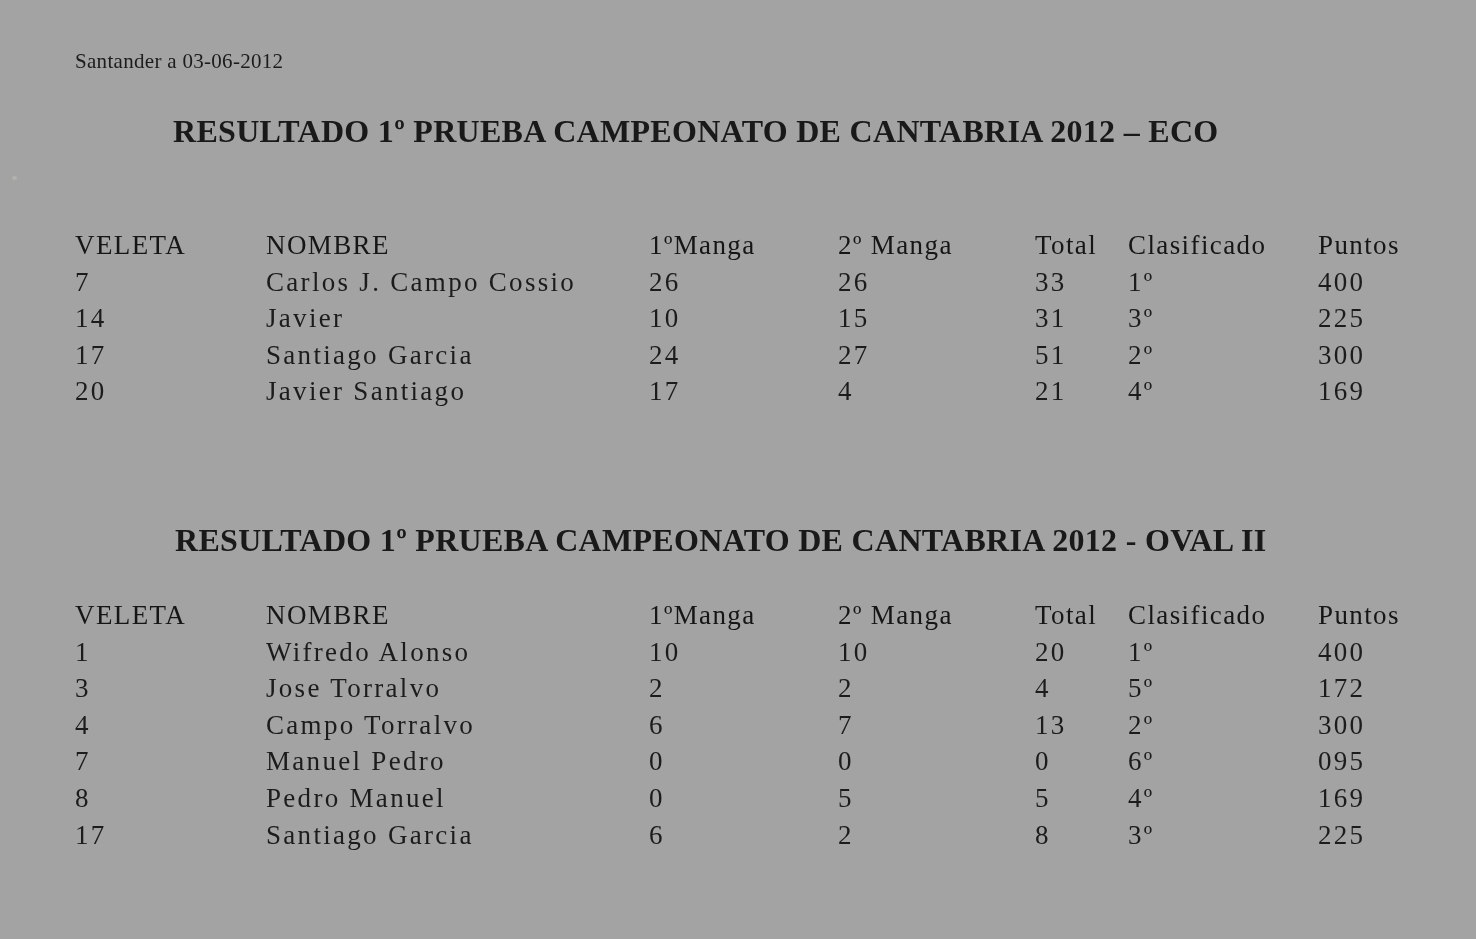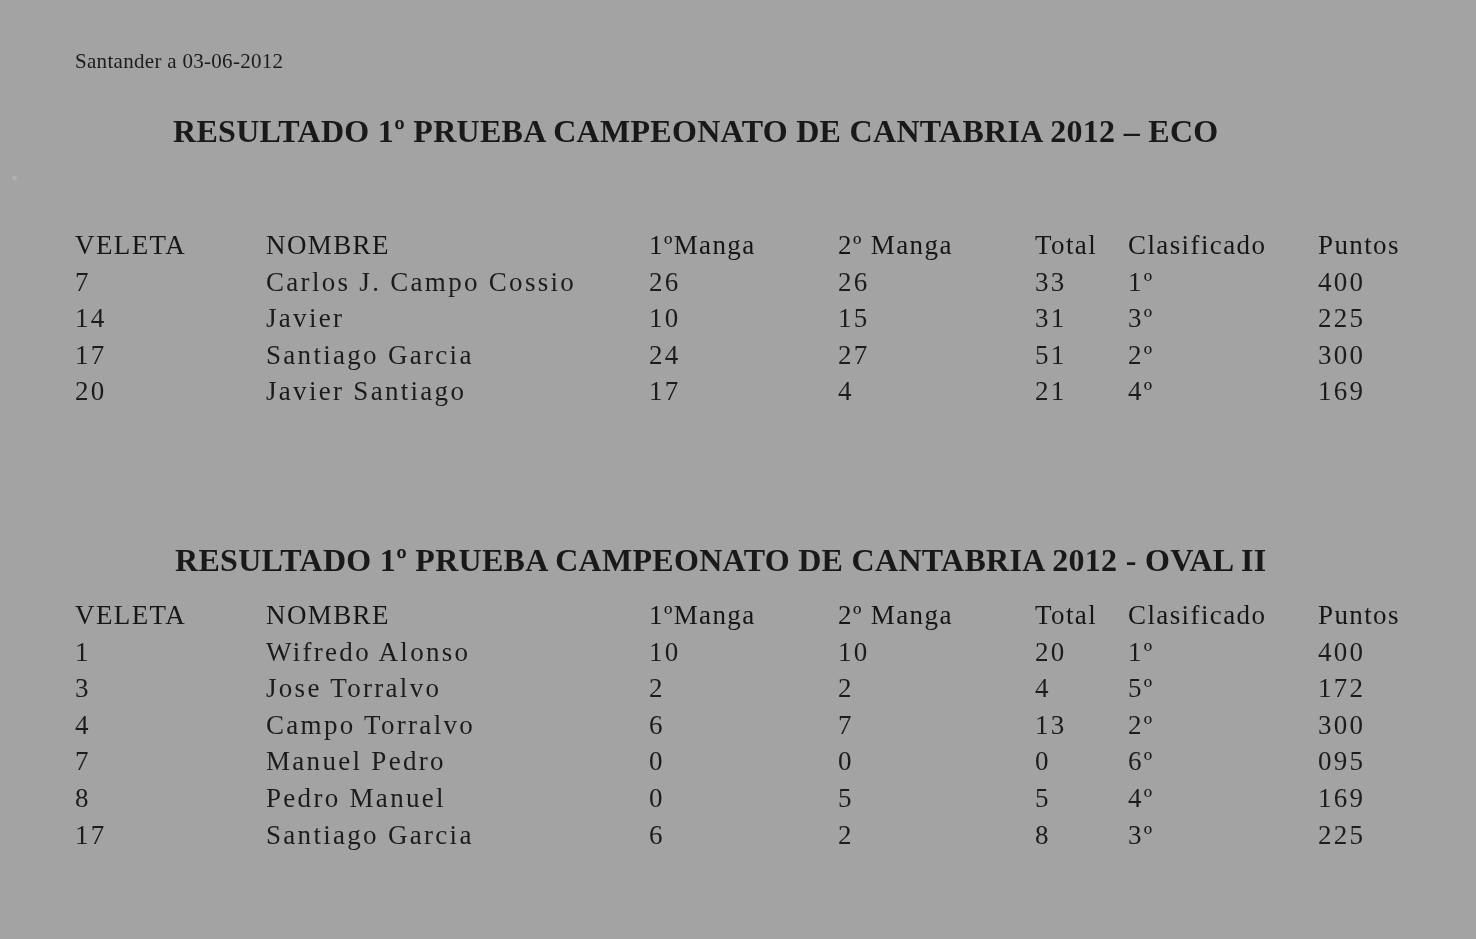--- a/index.html
+++ b/index.html
@@ -27,21 +27,21 @@
   .section-title {
     position: absolute;
     font-size: 32px;
     font-weight: bold;
     letter-spacing: 0.3px;
     line-height: 1;
     white-space: nowrap;
     color: #191919;
   }
   .title-eco  { left: 173px; top: 115px; text-align: center; }
-  .title-oval { left: 175px; top: 544px; }
+  .title-oval { left: 175px; top: 524px; }
 
   .results {
     position: absolute;
     left: 75px;
     display: grid;
     grid-template-columns: 191px 383px 189px 197px 93px 190px auto;
     font-size: 27px;
     line-height: 36.6px;
     letter-spacing: 2.3px;
     white-space: nowrap;

